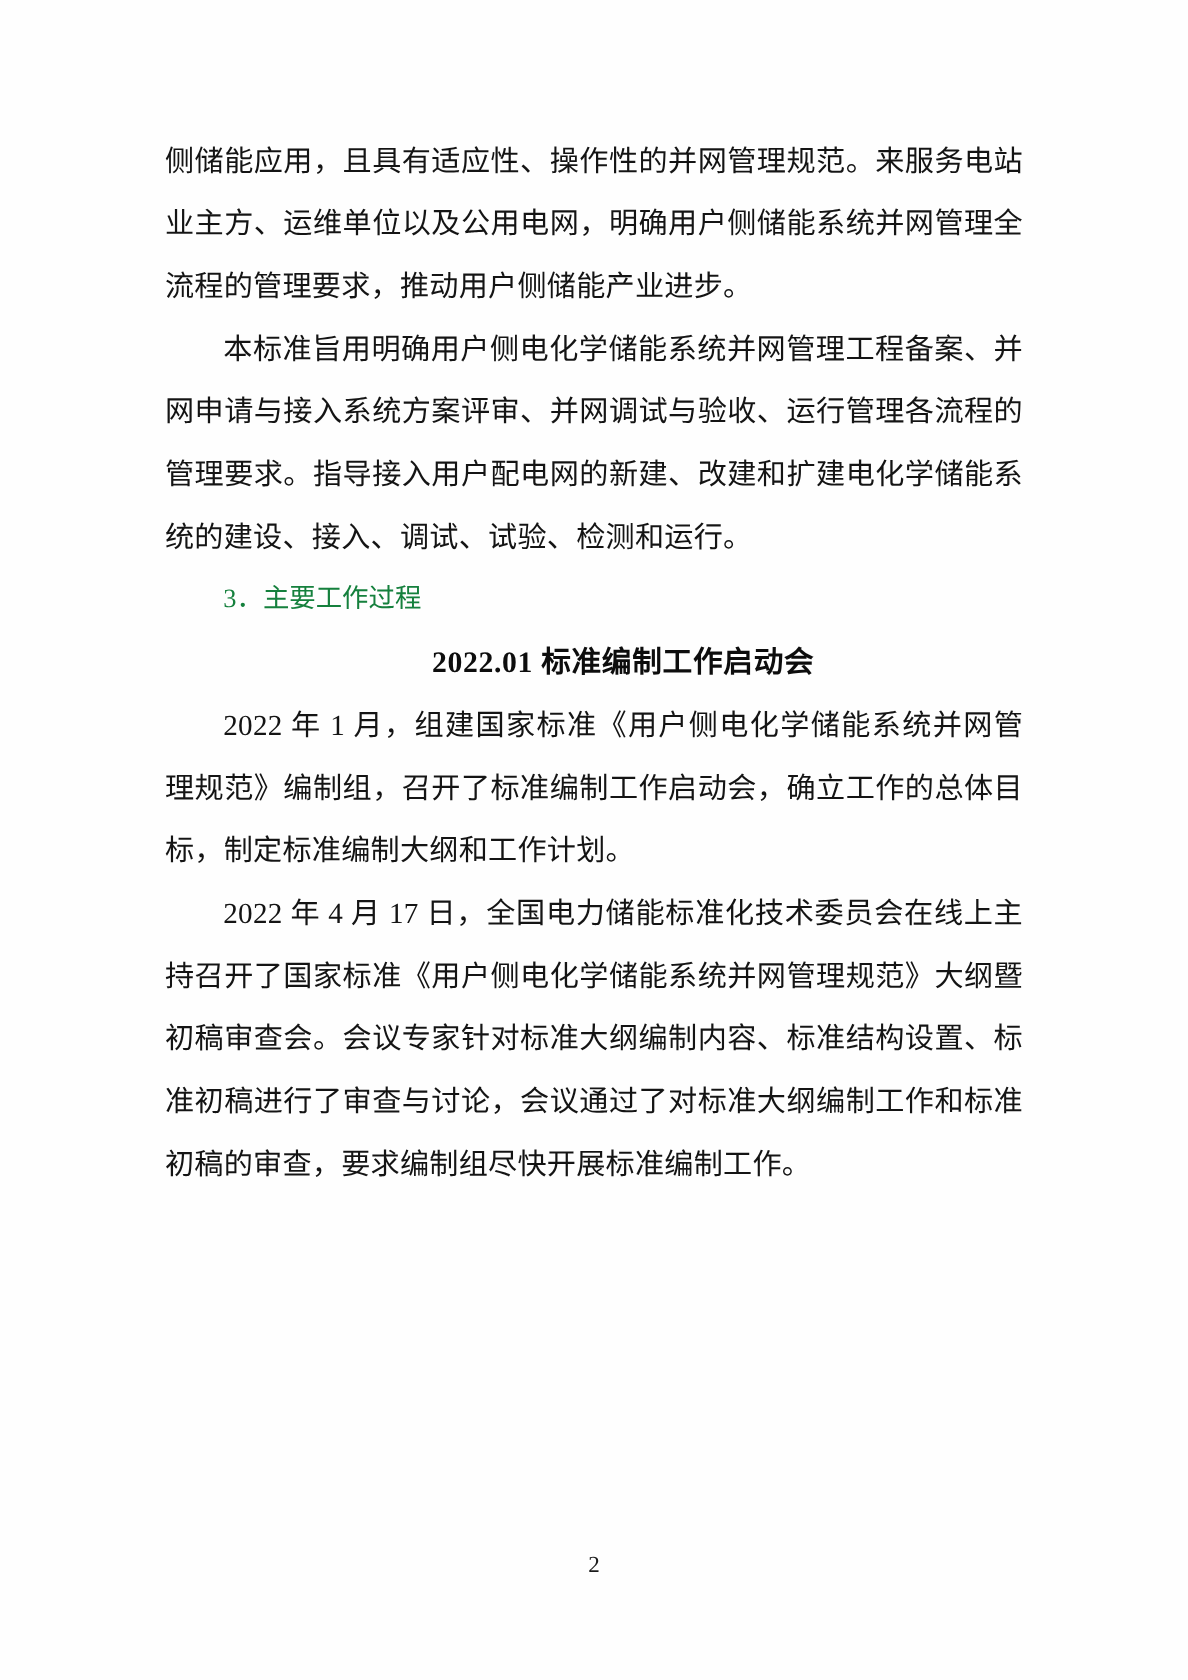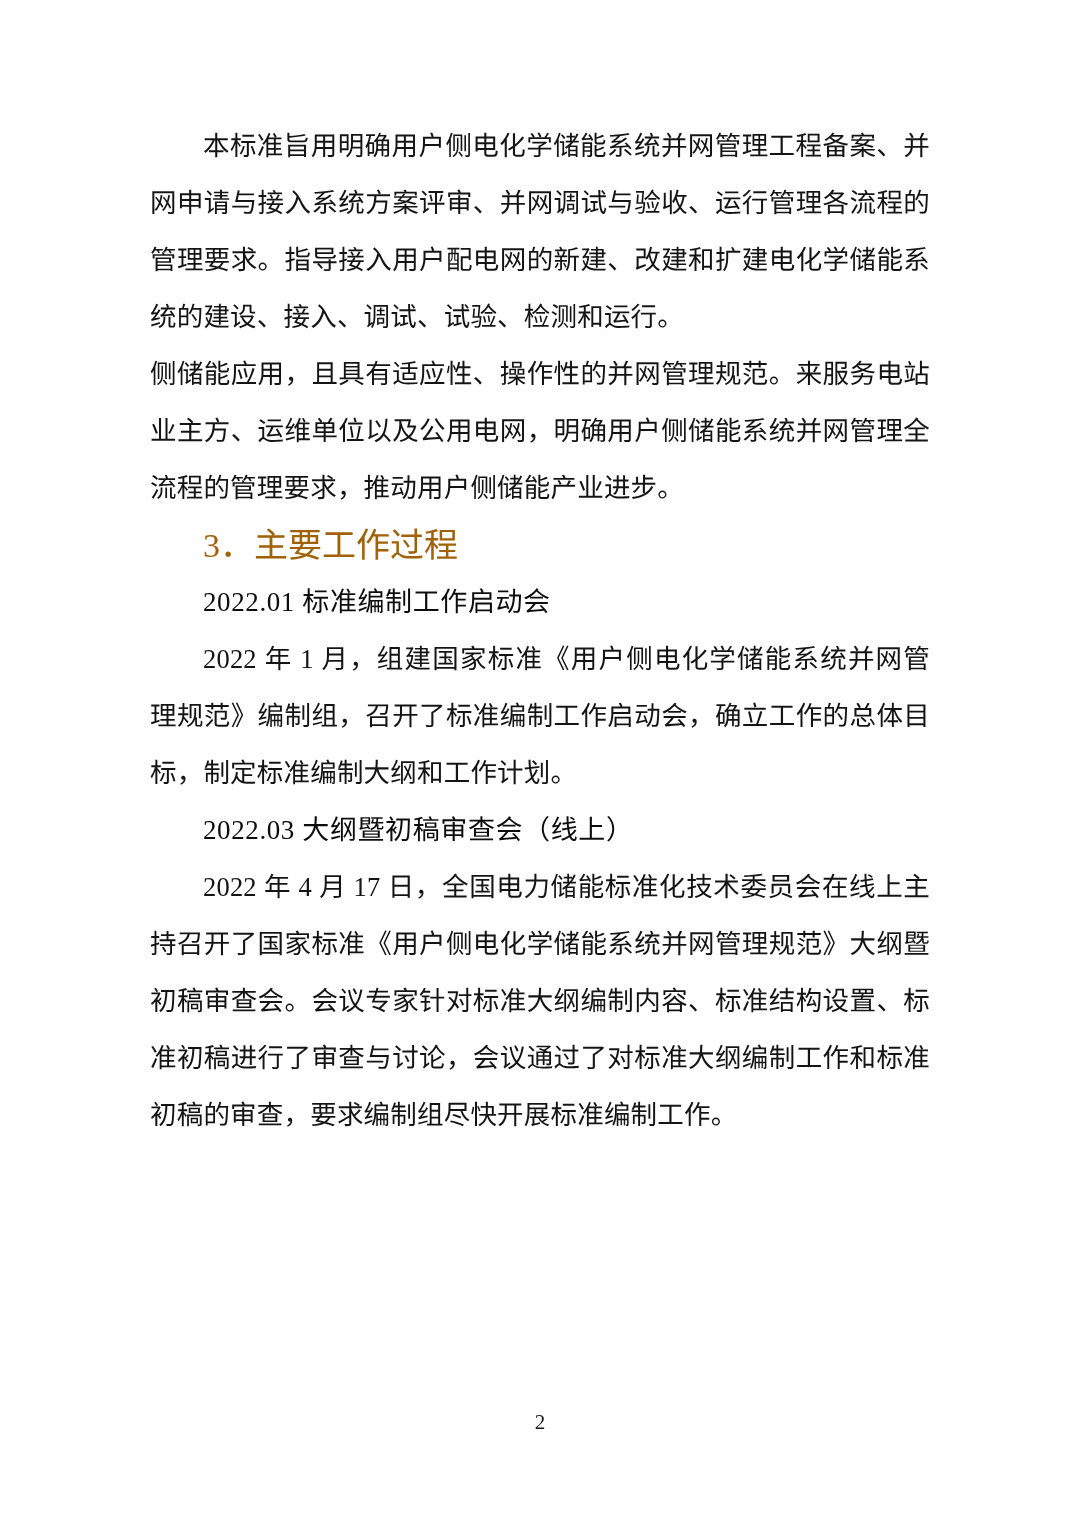--- a/index.html
+++ b/index.html
@@ -31,59 +31,59 @@
     letter-spacing: 0.2px;
     margin: 0;
     color: #141414;
   }
   .indent {
     text-indent: 53px;
   }
   .heading {
     font-size: 27px;
     line-height: 57px;
-    font-weight: normal;
+    font-weight: bold;
     margin: 0;
     text-indent: 53px;
     color: #0d0d0d;
     letter-spacing: 0.6px;
+    text-align: center;
   }
   .section-num {
-    font-size: 34px;
+    font-size: 24px;
     line-height: 57px;
     margin: 0;
     text-indent: 53px;
-    color: #a16207;
+    color: #15803d;
   }
   .page-number {
     position: absolute;
     bottom: 92px;
     left: 0;
     width: 1080px;
     text-align: center;
     font-size: 21px;
     color: #1a1a1a;
     font-family: "Liberation Serif", "DejaVu Serif", serif;
   }
 </style>
 </head>
 <body>
 
 <div class="page">
 
+  <p class="body-text">侧储能应用，且具有适应性、操作性的并网管理规范。来服务电站业主方、运维单位以及公用电网，明确用户侧储能系统并网管理全流程的管理要求，推动用户侧储能产业进步。</p>
+
   <p class="body-text indent">本标准旨用明确用户侧电化学储能系统并网管理工程备案、并网申请与接入系统方案评审、并网调试与验收、运行管理各流程的管理要求。指导接入用户配电网的新建、改建和扩建电化学储能系统的建设、接入、调试、试验、检测和运行。</p>
-
-  <p class="body-text">侧储能应用，且具有适应性、操作性的并网管理规范。来服务电站业主方、运维单位以及公用电网，明确用户侧储能系统并网管理全流程的管理要求，推动用户侧储能产业进步。</p>
 
   <p class="section-num">3．主要工作过程</p>
 
   <p class="heading">2022.01  标准编制工作启动会</p>
 
   <p class="body-text indent">2022 年 1 月，组建国家标准《用户侧电化学储能系统并网管理规范》编制组，召开了标准编制工作启动会，确立工作的总体目标，制定标准编制大纲和工作计划。</p>
 
-  <p class="heading">2022.03  大纲暨初稿审查会（线上）</p>
 
   <p class="body-text indent">2022 年 4 月 17 日，全国电力储能标准化技术委员会在线上主持召开了国家标准《用户侧电化学储能系统并网管理规范》大纲暨初稿审查会。会议专家针对标准大纲编制内容、标准结构设置、标准初稿进行了审查与讨论，会议通过了对标准大纲编制工作和标准初稿的审查，要求编制组尽快开展标准编制工作。</p>
 
 
 
   <div class="page-number">2</div>
 </div>
 
 </body></html>

